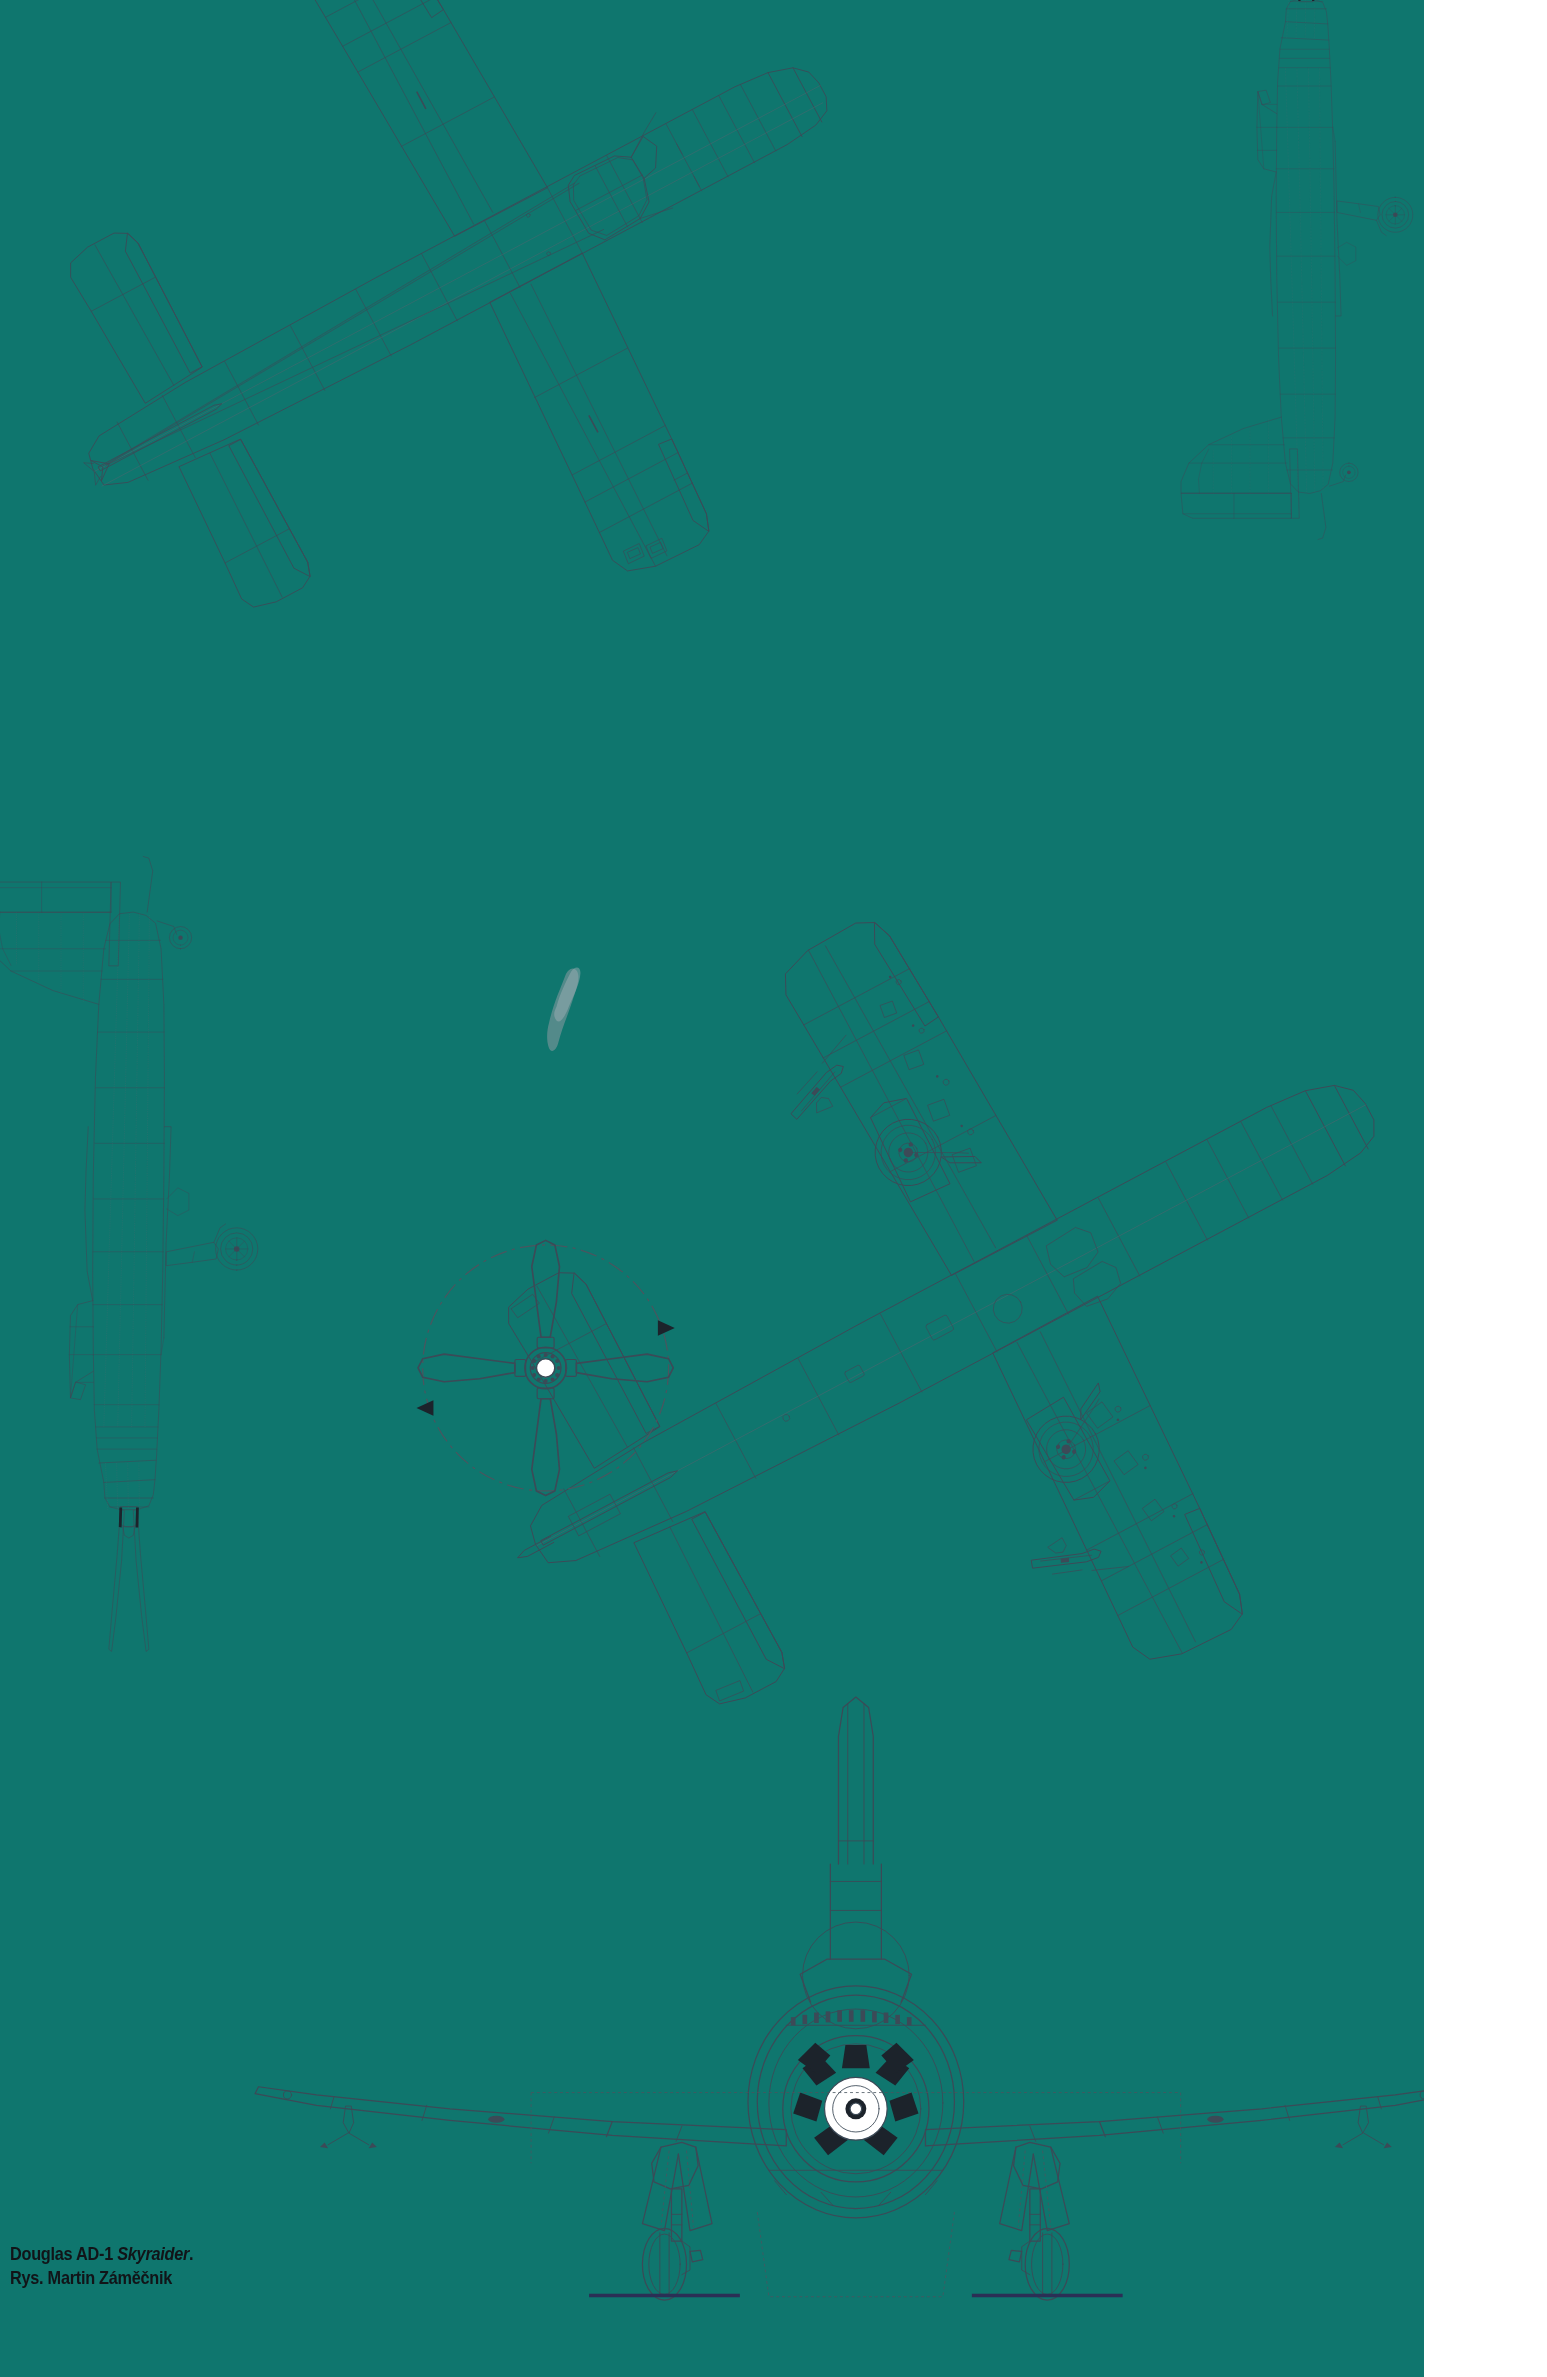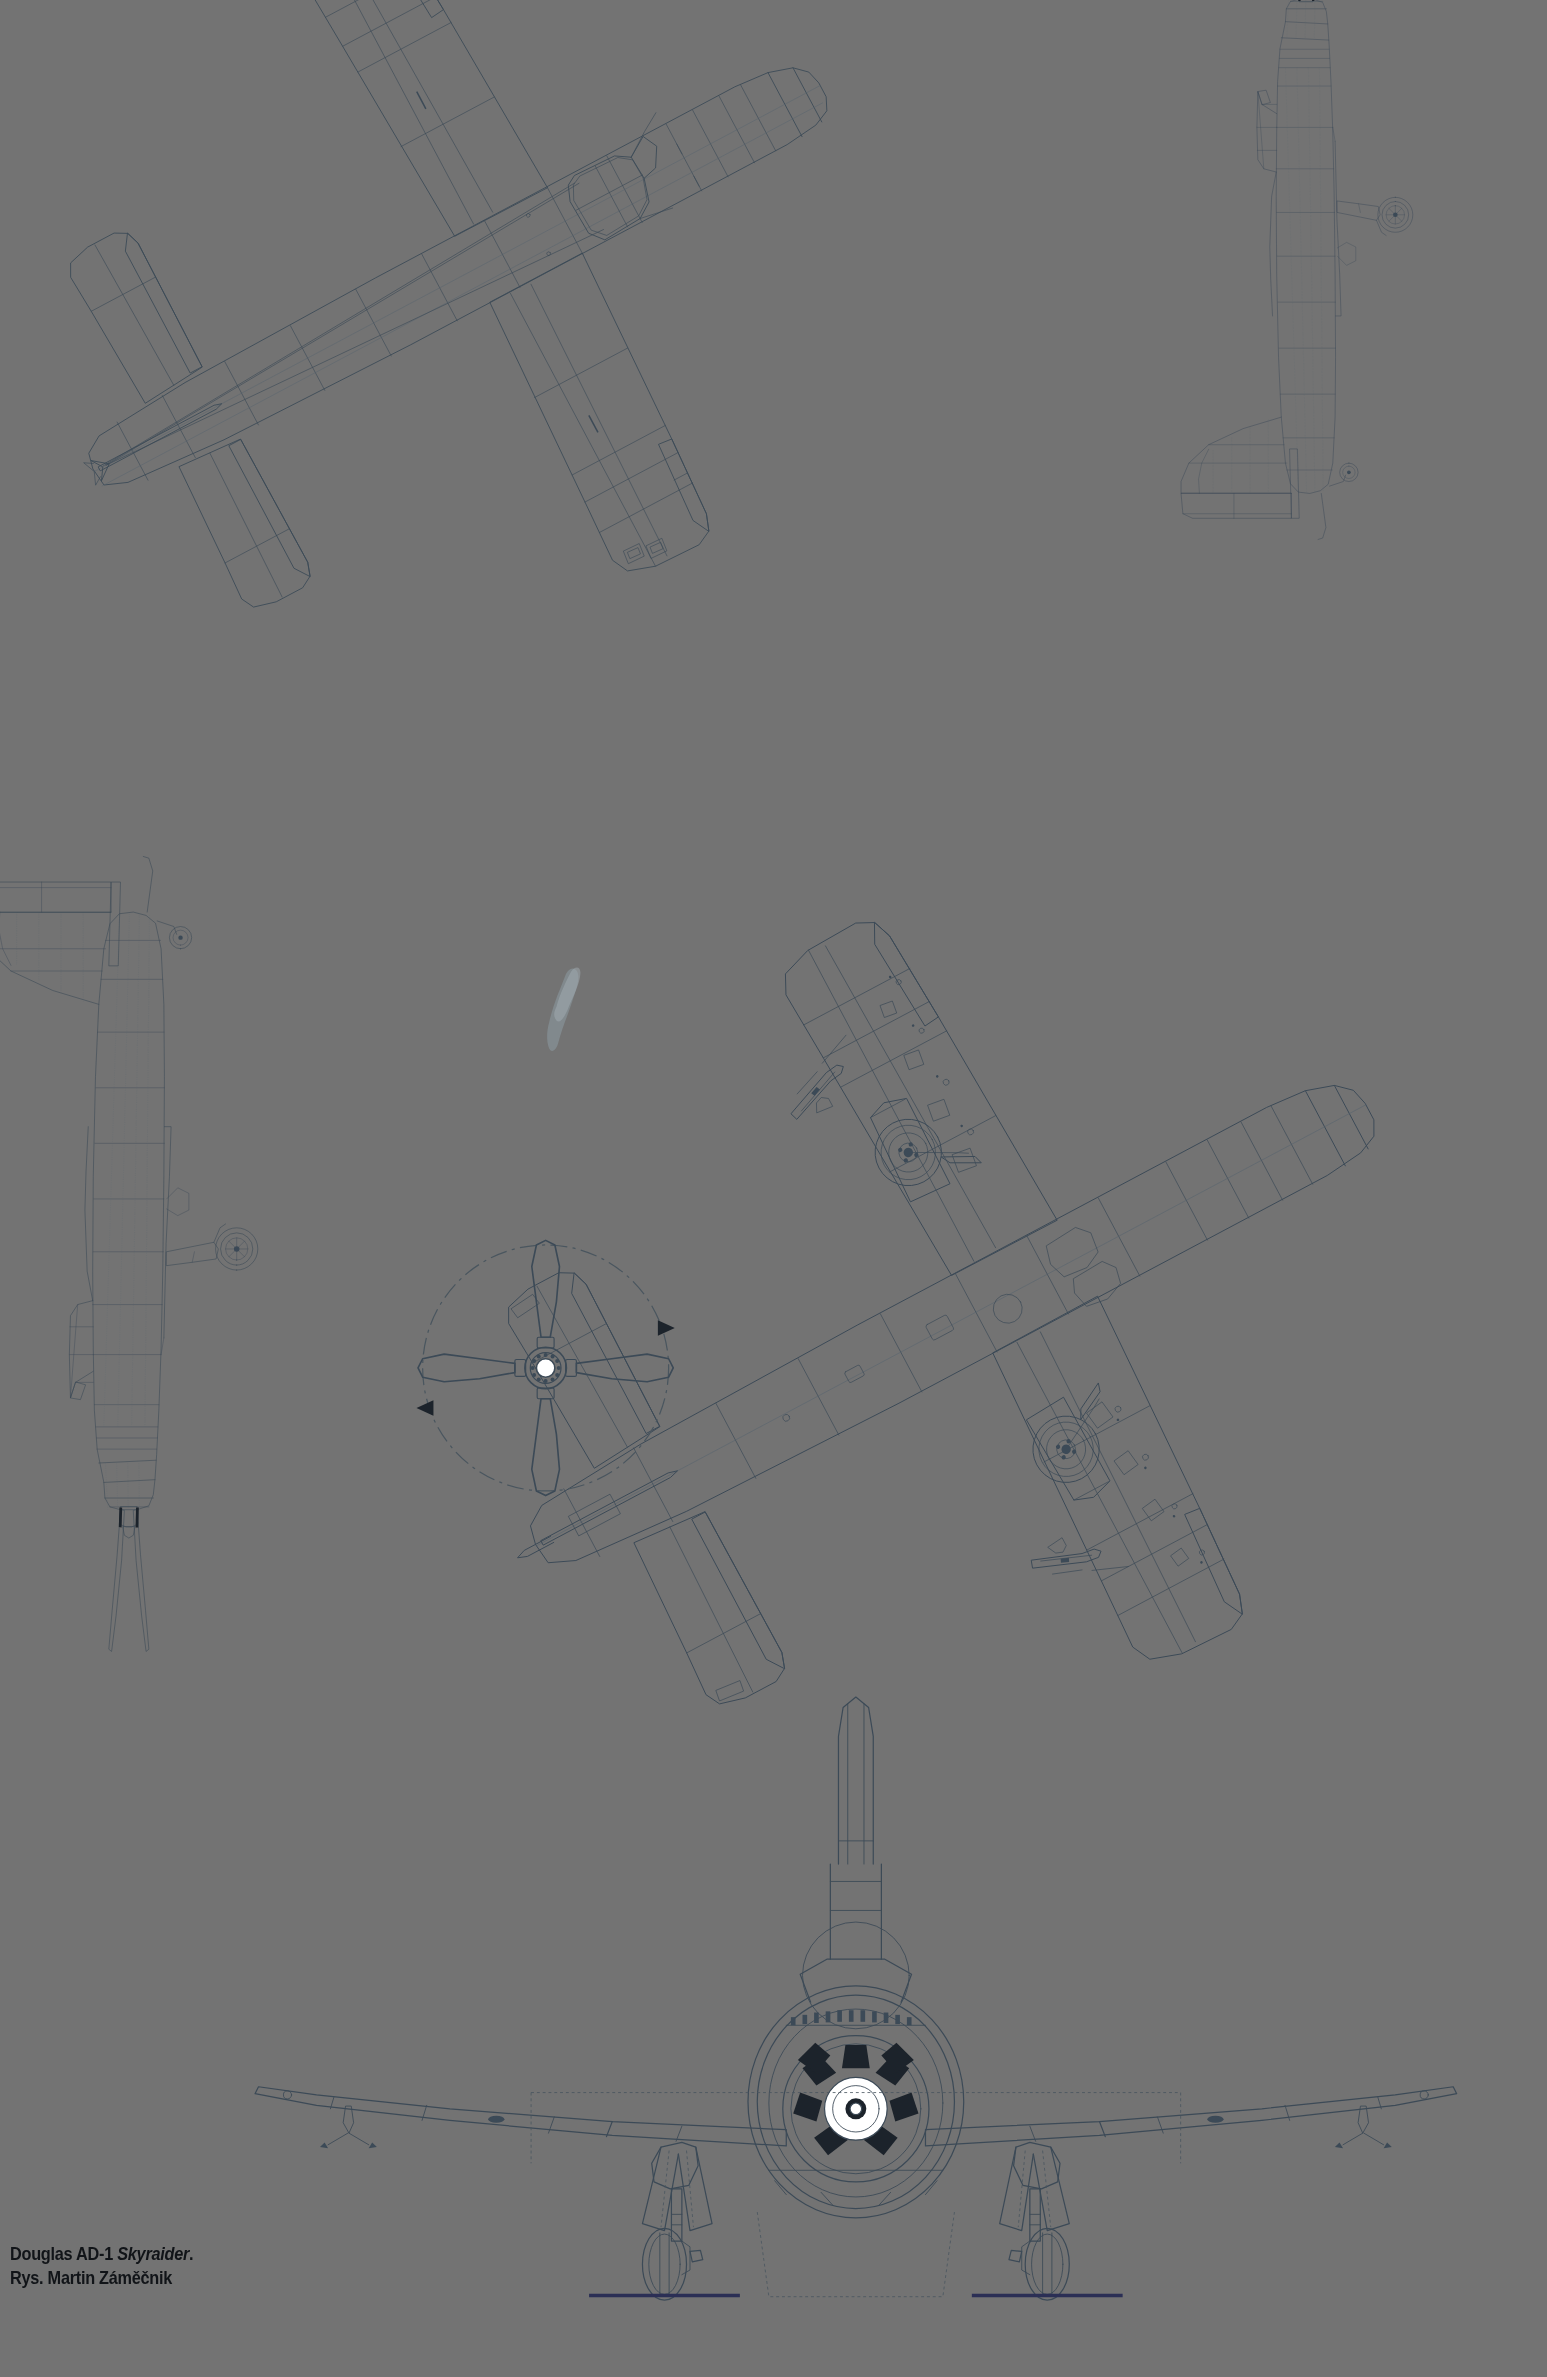--- a/index.html
+++ b/index.html
@@ -1,20 +1,20 @@
 <!DOCTYPE html>
 <html style="font-size:11px"><head>
 <meta charset="utf-8">
 <style>
   html,body{margin:0;padding:0;background:#ffffff;}
   body{font-family:"Liberation Sans",sans-serif;}
   #page{
     position:relative;
-    width:1547px;height:2377px;
-    background:#737373;
+    width:1424px;height:2377px;
+    background:#0f766e;
     overflow:hidden;
   }
   #plate{position:absolute;inset:0;}
   .cap{
     position:absolute;
     left:9.6px;top:2242px;
     font-family:"Liberation Sans",sans-serif;
     font-weight:bold;
     font-size:18.5px;
     line-height:1.26;

